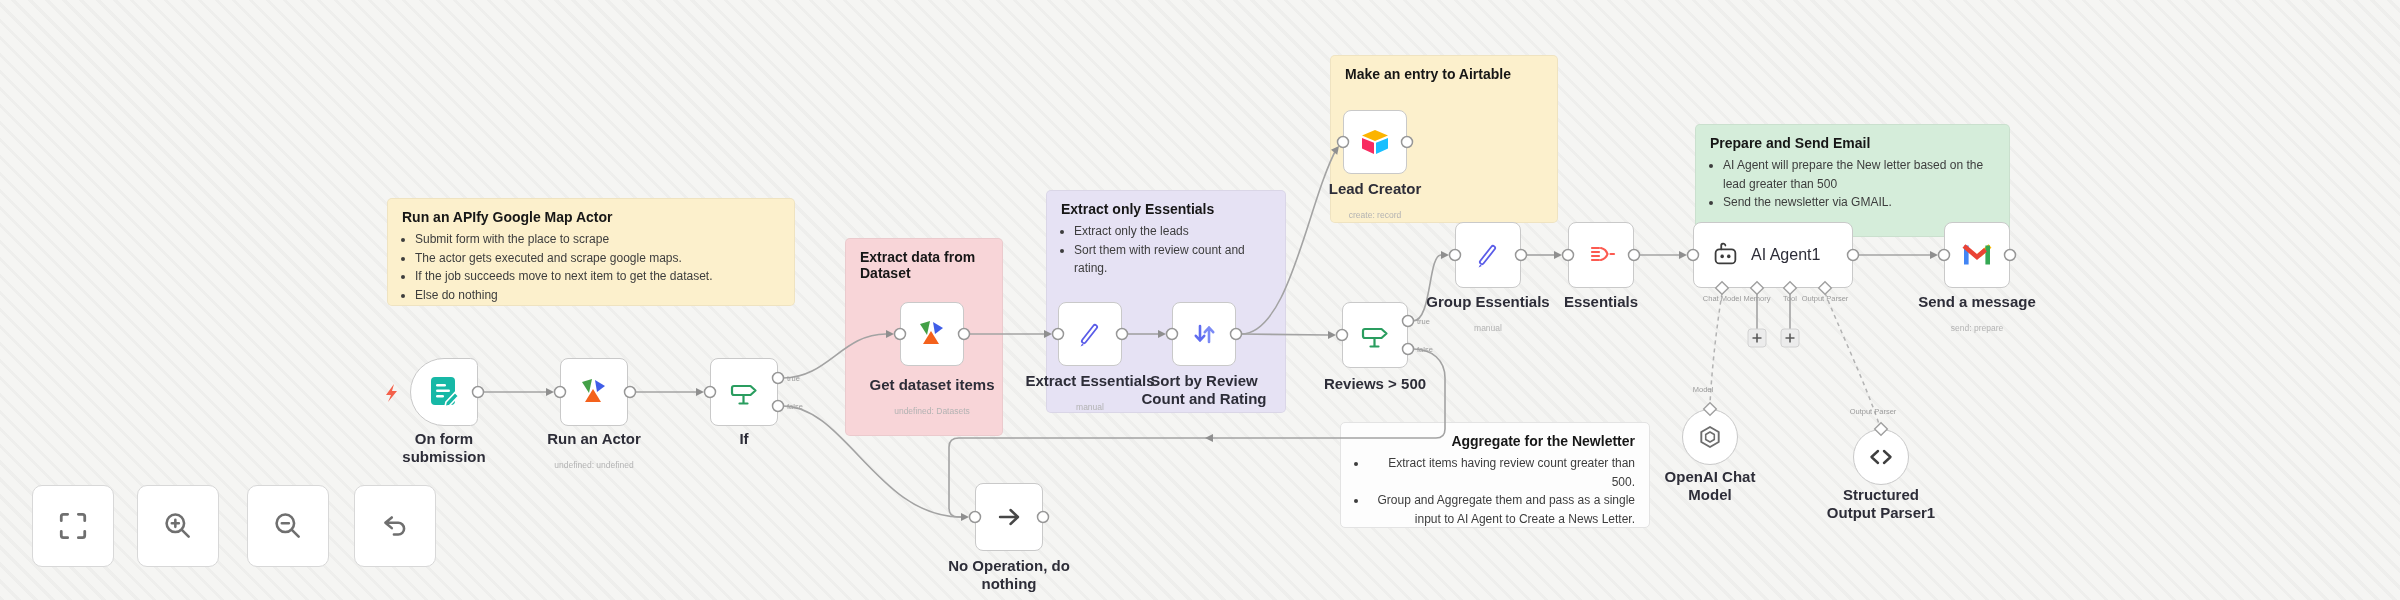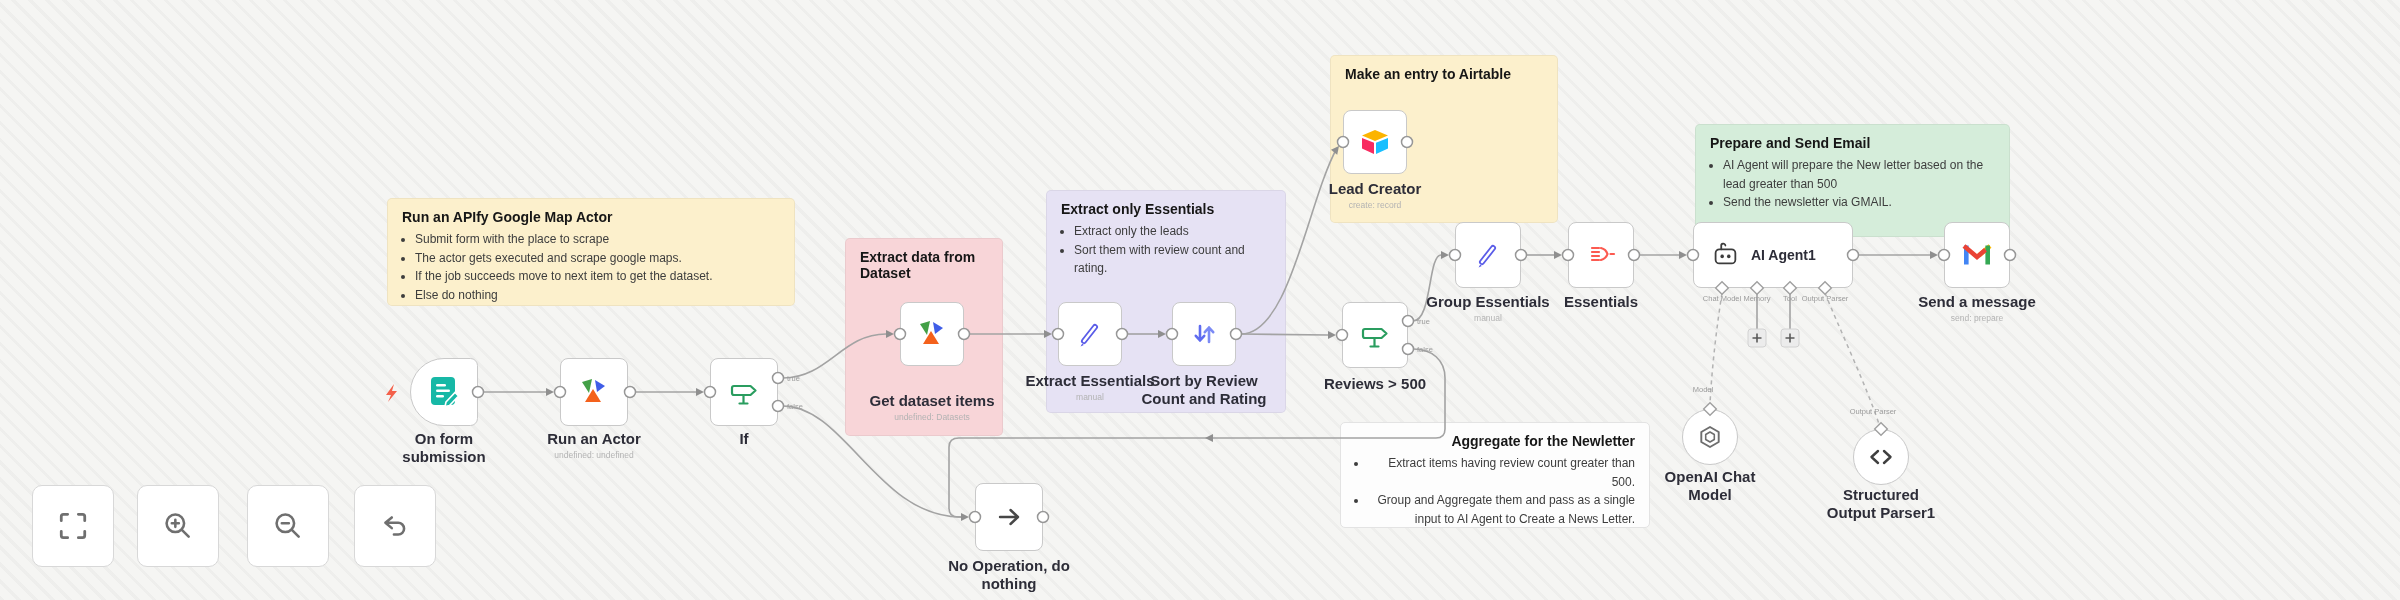--- a/index.html
+++ b/index.html
@@ -21,24 +21,24 @@
   .note-pink{background:#f8d5d8;}
   .note-purple{background:#e6e2f4;}
   .note-green{background:#d5edda;margin-top:38px;}
   .note-white{background:#fdfdfd;border-color:#e3e3e3;text-align:right;}
   
   .node{position:absolute;z-index:3;background:#ffffff;border:1.6px solid #c9c9c9;
     border-radius:8px;display:flex;align-items:center;justify-content:center;box-sizing:border-box;}
   .node.trigger{border-radius:36px 8px 8px 36px;}
   .node.round{border-radius:50%;}
   .node.agent{justify-content:flex-start;padding-left:15px;gap:10px;}
-  .agent-title{font-size:14px;font-weight:bold;color:#2d2d38;}
+  .agent-title{font-size:16px;font-weight:normal;color:#2d2d38;}
   .node-label{position:absolute;z-index:3;transform:translateX(-50%);text-align:center;}
   .nl{font-size:15px;font-weight:bold;color:#2d2d38;line-height:1.2;}
-  .ns{font-size:8.5px;color:#b3b3b3;margin-top:2px;}
+  .ns{font-size:8.5px;color:#b3b3b3;margin-top:12px;}
   svg.layer{position:absolute;left:0;top:0;z-index:2;}
   svg.layer.top{z-index:4;}
   .wire{fill:none;stroke:#a3a3a3;stroke-width:1.6;}
   .wire.dashed{stroke:#b3b3b3;stroke-width:1.5;stroke-dasharray:4 4;}
   .port{fill:#ffffff;stroke:#979797;stroke-width:1.5;}
   .diam{fill:#ffffff;stroke:#a0a0a0;stroke-width:1.4;}
   .arrow{fill:#8f8f8f;stroke:none;}
   .plabel{font-size:7.5px;fill:#9b9b9b;font-family:"Liberation Sans",sans-serif;}
   
   .ctrl{position:absolute;z-index:5;width:82px;height:82px;background:#fff;
@@ -147,21 +147,21 @@
     <div class="nl">If</div>
   </div>
 
   <div class="node" style="left:900px;top:302px;width:64px;height:64px;">
     <svg width="30" height="30" viewBox="0 0 30 30">
       <polygon points="3,5 13,2 10,16" fill="#43a047"></polygon>
       <polygon points="16,3 26,9 18,15" fill="#3f5de7"></polygon>
       <polygon points="6,25 22,25 14,12" fill="#f4611c"></polygon>
     </svg>
   </div>
-  <div class="node-label" style="left:932px;top:392px;width:130px;">
+  <div class="node-label" style="left:932px;top:376px;width:130px;">
     <div class="nl">Get dataset items</div>
     <div class="ns">undefined: Datasets</div>
   </div>
 
   <div class="node" style="left:1058px;top:302px;width:64px;height:64px;">
     <svg width="30" height="30" viewBox="0 0 30 30">
       <path d="M9,22 L20,8" stroke="#5a5ce8" stroke-width="6" stroke-linecap="round" fill="none"></path>
       <path d="M9,22 L20,8" stroke="#ffffff" stroke-width="2.4" stroke-linecap="round" fill="none"></path>
       <path d="M7.2,24.6 l-1.6,3 3.2,-1.5 z" fill="#5a5ce8"></path>
     </svg>

